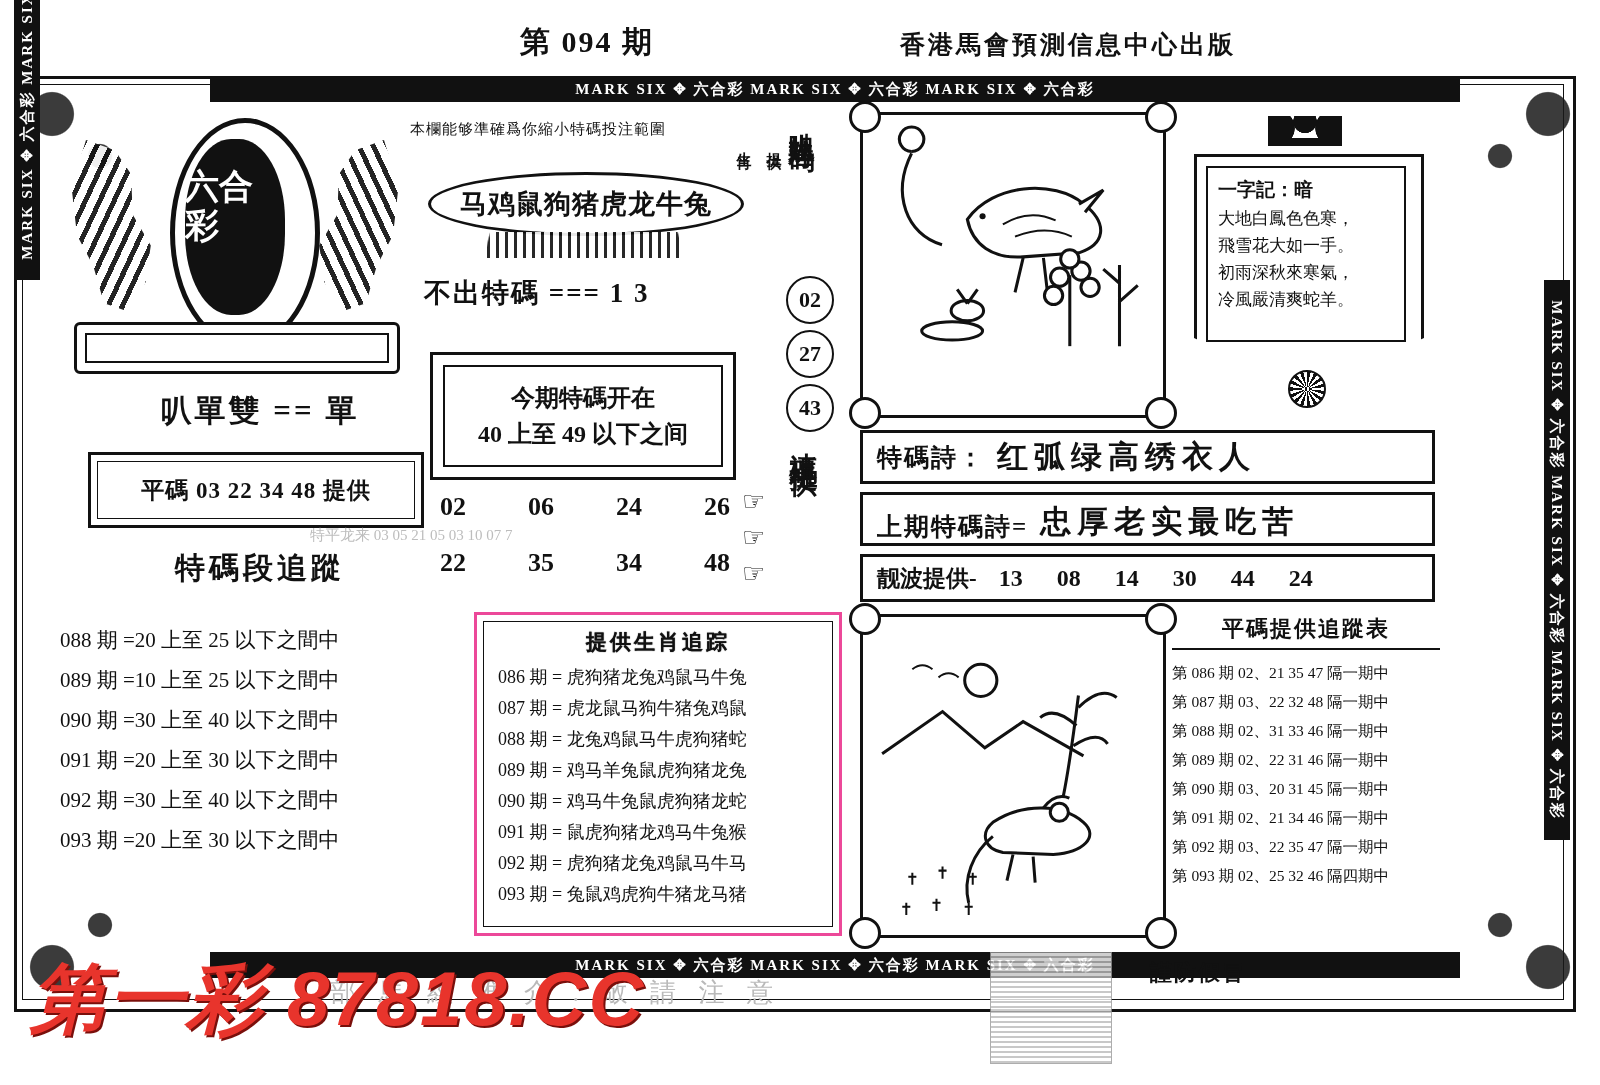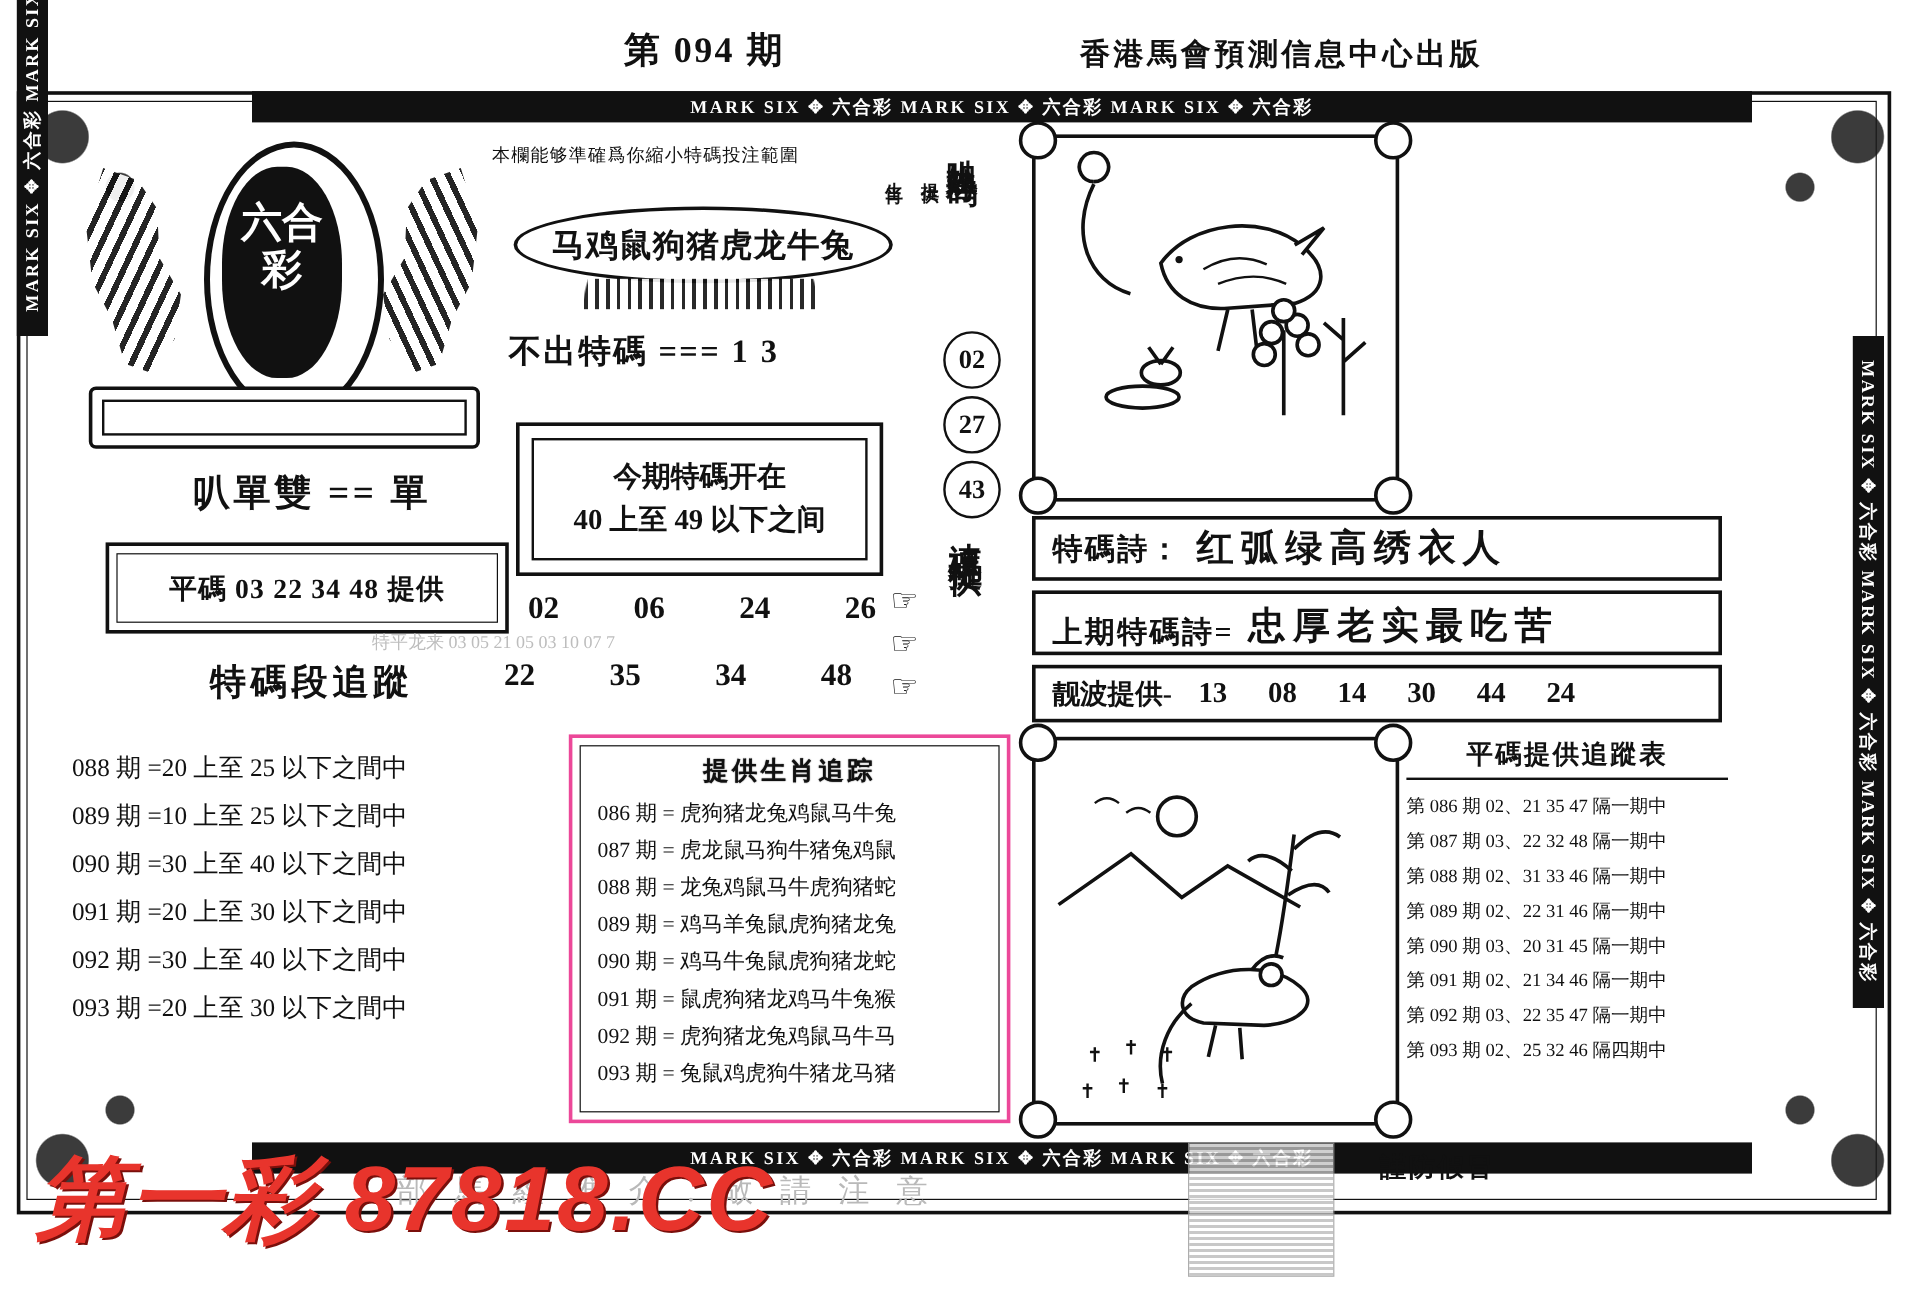--- a/index.html
+++ b/index.html
@@ -63,21 +63,21 @@
   }
   .emblem .oval{
     position:absolute;left:120px;top:8px;width:140px;height:220px;
     border:5px solid #111;border-radius:50%/50%;
     background:#fff;
   }
   .emblem .oval-in{
     position:absolute;left:10px;top:16px;width:100px;height:176px;
     background:#111;border-radius:46%;
     color:#fff;font-family:"Liberation Serif",serif;font-weight:bold;
-    font-size:34px;line-height:1.15;text-align:center;padding-top:28px;
+    font-size:34px;line-height:1.15;padding-top:28px;
     box-sizing:border-box;
   }
   .tiger{
     position:absolute;top:30px;width:90px;height:170px;
     background:
       repeating-linear-gradient(115deg,#111 0 5px,#fff 5px 13px);
     clip-path:polygon(20% 0%,52% 6%,70% 20%,72% 44%,92% 62%,86% 84%,62% 100%,40% 96%,28% 74%,10% 56%,4% 28%);
     opacity:.92;
   }
   .tiger-l{left:18px;}
@@ -150,21 +150,21 @@
     display:flex;flex-direction:column;align-items:center;justify-content:center;
     font-family:"Liberation Serif","DejaVu Serif",serif;
     font-size:24px;font-weight:bold;color:#111;line-height:1.5;
   }
   .num-row{
     position:absolute;width:290px;display:flex;justify-content:space-between;
     font-family:"Liberation Serif","DejaVu Serif",serif;
     font-size:26px;font-weight:bold;color:#111;
   }
   .num-row-1{left:440px;top:492px;}
-  .num-row-2{left:420px;top:548px;}
+  .num-row-2{left:440px;top:548px;}
   .faded-line{
     position:absolute;left:310px;top:526px;width:300px;
     font-family:"Liberation Serif",serif;font-size:15px;color:#bdbdbd;
     white-space:nowrap;
   }
   .zodiac-track-box{
     position:absolute;left:474px;top:612px;width:362px;height:318px;
     border:3px solid #ec4899;background:#fff;
   }
   .zodiac-track-box .inner{
@@ -448,20 +448,32 @@
         <path d="M120 210 C100 226 90 252 96 276" stroke="#111" stroke-width="3" fill="none"></path>
         <path d="M140 228 l-6 26 M160 230 l2 26" stroke="#111" stroke-width="3" fill="none"></path>
         <g stroke="#111" stroke-width="2" fill="none">
           <path d="M40 246 v12 M36 250 h8 M70 240 v12 M66 244 h8 M100 246 v12 M96 250 h8"></path>
           <path d="M34 276 v12 M30 280 h8 M64 272 v12 M60 276 h8 M96 276 v12 M92 280 h8"></path>
         </g>
       </svg>
     </div>
   </div>
 
+  <div class="shield">
+    <div class="crown"></div>
+    <div class="body"></div>
+    <div class="inner">
+      <div class="head">一字記：暗</div>
+      <div>大地白鳳色色寒，</div>
+      <div>飛雪花大如一手。</div>
+      <div>初雨深秋來寒氣，</div>
+      <div>冷風嚴清爽蛇羊。</div>
+    </div>
+    <div class="medal"></div>
+  </div>
 
   <div class="poem-box">
     <span>特碼詩：</span>
     <span class="big">红弧绿高绣衣人</span>
   </div>
   <div class="poem-box poem-box2">
     <span>上期特碼詩=</span>
     <span class="big">忠厚老实最吃苦</span>
   </div>
   <div class="wave-box">

